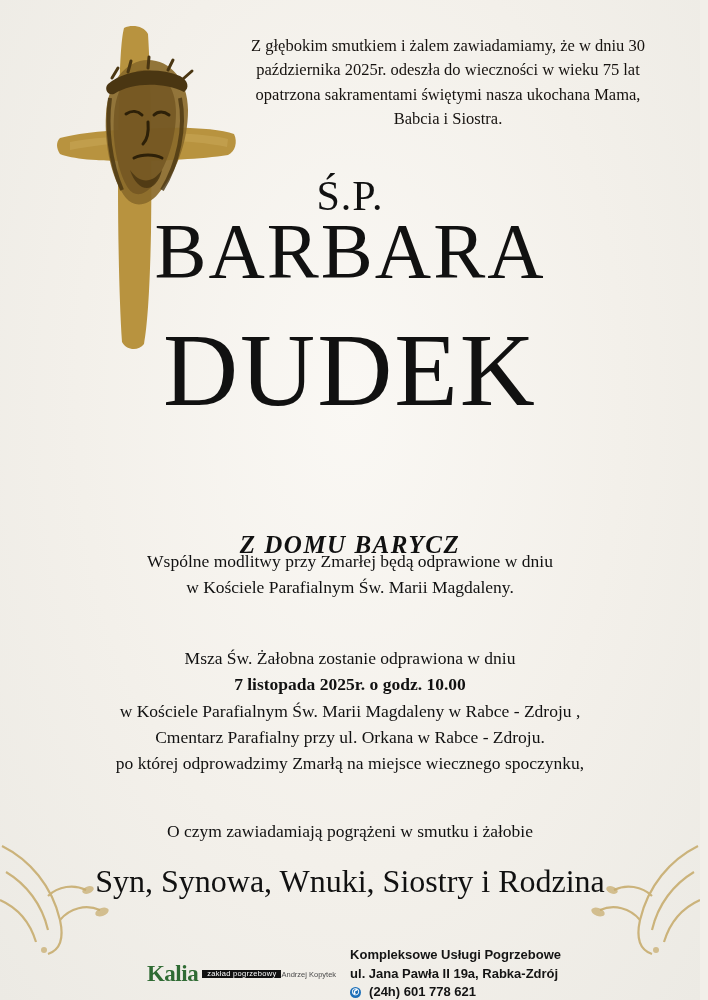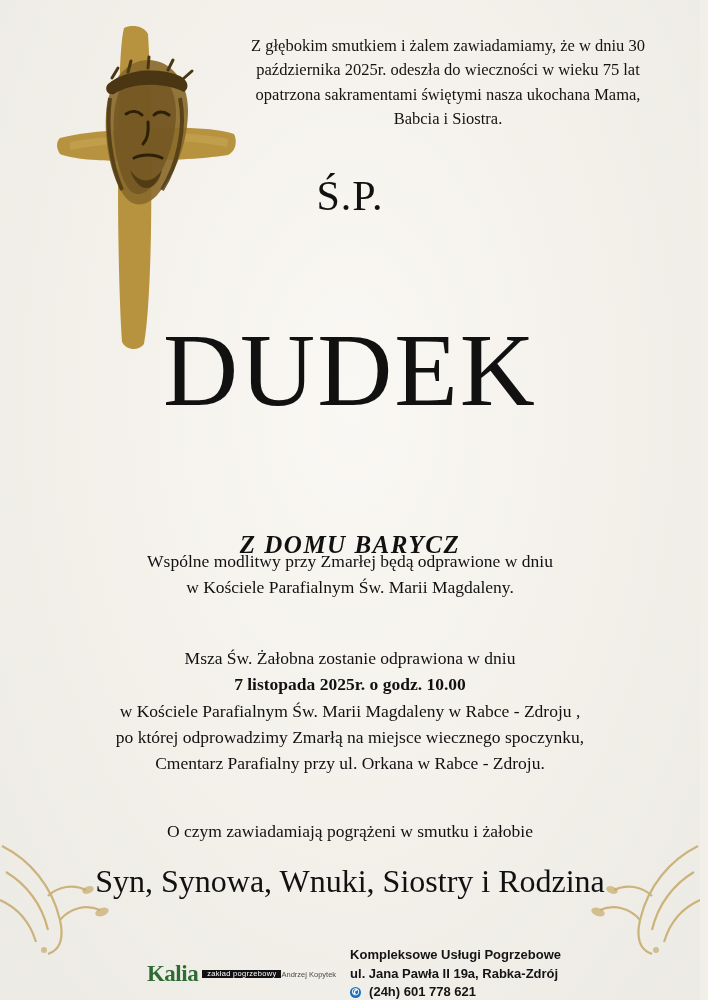--- a/index.html
+++ b/index.html
@@ -261,34 +261,35 @@
         <ellipse cx="88" cy="52" rx="6" ry="3.5" transform="rotate(-20 88 52)"></ellipse>
         <circle cx="44" cy="112" r="3"></circle>
       </g>
     </svg>
   </div>
 
   <div class="intro">Z głębokim smutkiem i żalem zawiadamiamy, że w dniu 30 października 2025r. odeszła do wieczności w wieku 75 lat opatrzona sakramentami świętymi nasza ukochana Mama, Babcia i Siostra.</div>
 
   <div class="sp">Ś.P.</div>
 
+  <div class="name-first">BARBARA</div>
   <div class="name-last">DUDEK</div>
   <div class="maiden">Z DOMU BARYCZ</div>
 
   <div class="block b1">
     <div>Wspólne modlitwy przy Zmarłej będą odprawione w dniu</div>
     <div>w Kościele Parafialnym Św. Marii Magdaleny.</div>
   </div>
 
   <div class="block b2">
     <div>Msza Św. Żałobna zostanie odprawiona w dniu</div>
     <div class="b">7 listopada 2025r. o godz. 10.00</div>
     <div>w Kościele Parafialnym Św. Marii Magdaleny w Rabce - Zdroju ,</div>
+    <div>Cmentarz Parafialny przy ul. Orkana w Rabce - Zdroju.</div>
     <div>po której odprowadzimy Zmarłą na miejsce wiecznego spoczynku,</div>
-    <div>Cmentarz Parafialny przy ul. Orkana w Rabce - Zdroju.</div>
   </div>
 
   <div class="block b3">O czym zawiadamiają pogrążeni w smutku i żałobie</div>
   <div class="final-family">Syn, Synowa, Wnuki, Siostry i Rodzina</div>
 
   <div class="footer">
     <div class="logo-wrap">
       <div class="logo-row">
         <span class="logo-kalia">Kalia</span>
         <span class="logo-tag">zakład pogrzebowy</span>

